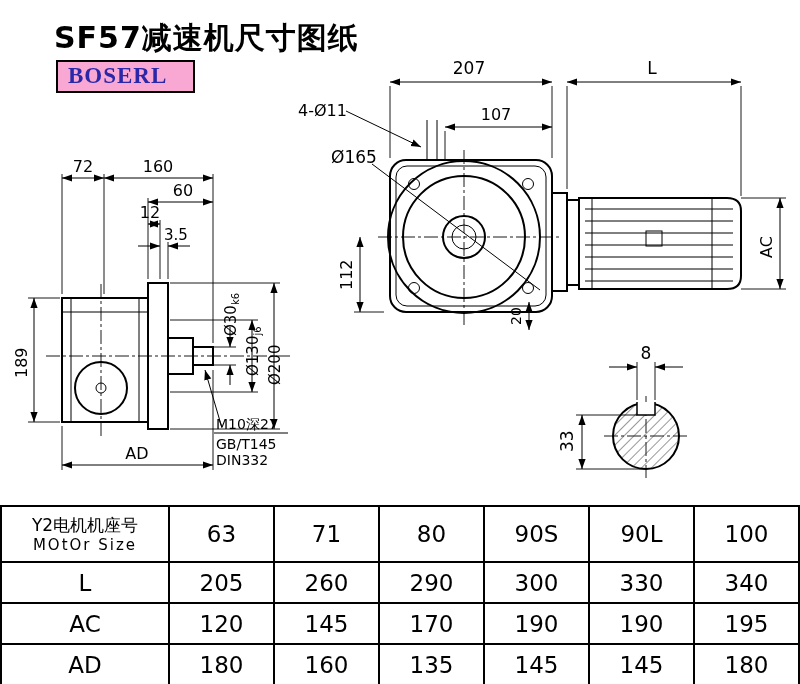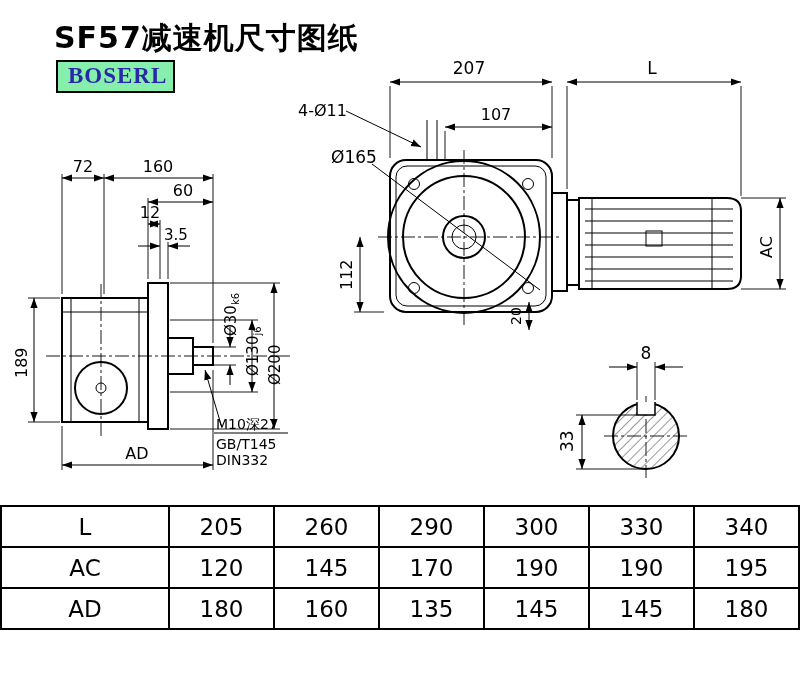--- a/index.html
+++ b/index.html
@@ -1,19 +1,19 @@
 <!DOCTYPE html>
 <html><head>
 <meta charset="utf-8">
 <style>
   html,body{margin:0;padding:0;background:#fff;}
   body{width:800px;height:684px;position:relative;font-family:"DejaVu Sans",sans-serif;color:#000;overflow:hidden;}
 
   .page-title{position:absolute;left:54px;top:8px;font-size:30px;font-weight:bold;letter-spacing:1px;font-family:"DejaVu Sans",sans-serif;margin-top:10px;}
-  .brand-box{position:absolute;left:56px;top:60px;border:2px solid #000;padding:1px 6px 2px 10px;background:#86efac;}
+  .brand-box{position:absolute;left:56px;top:60px;border:2px solid #000;padding:1px 26px 2px 10px;background:#f9a8d4;}
   .brand-text{font-family:"Liberation Serif",serif;font-weight:bold;font-size:23px;color:#2a28a8;letter-spacing:1px;}
 
   svg{position:absolute;left:0;top:0;}
   .thick{stroke:#000;stroke-width:2;fill:none;}
   .thin{stroke:#000;stroke-width:1;fill:none;}
   .cl{stroke:#000;stroke-width:0.9;fill:none;stroke-dasharray:14 3 3 3;}
   .dim{stroke:#000;stroke-width:1;fill:none;}
   .ext{stroke:#000;stroke-width:0.9;fill:none;}
   svg text{fill:#000;stroke:none;font-family:"DejaVu Sans",sans-serif;}
   .t17{font-size:17px;} .t16{font-size:16px;} .t15{font-size:15px;} .t14{font-size:14px;}
@@ -195,20 +195,32 @@
   <colgroup>
       <col class="c0">
       <col>
       <col>
       <col>
       <col>
       <col>
       <col>
     </colgroup>
   <tbody>
+    <tr class="r-hdr">
+      <th>
+        <div class="hl1">Y2电机机座号</div>
+        <div class="hl2">MOtOr Size</div>
+      </th>
+      <td>63</td>
+      <td>71</td>
+      <td>80</td>
+      <td>90S</td>
+      <td>90L</td>
+      <td>100</td>
+    </tr>
     <tr class="r-data">
       <td>L</td>
       <td>205</td>
       <td>260</td>
       <td>290</td>
       <td>300</td>
       <td>330</td>
       <td>340</td>
     </tr>
     <tr class="r-data">

